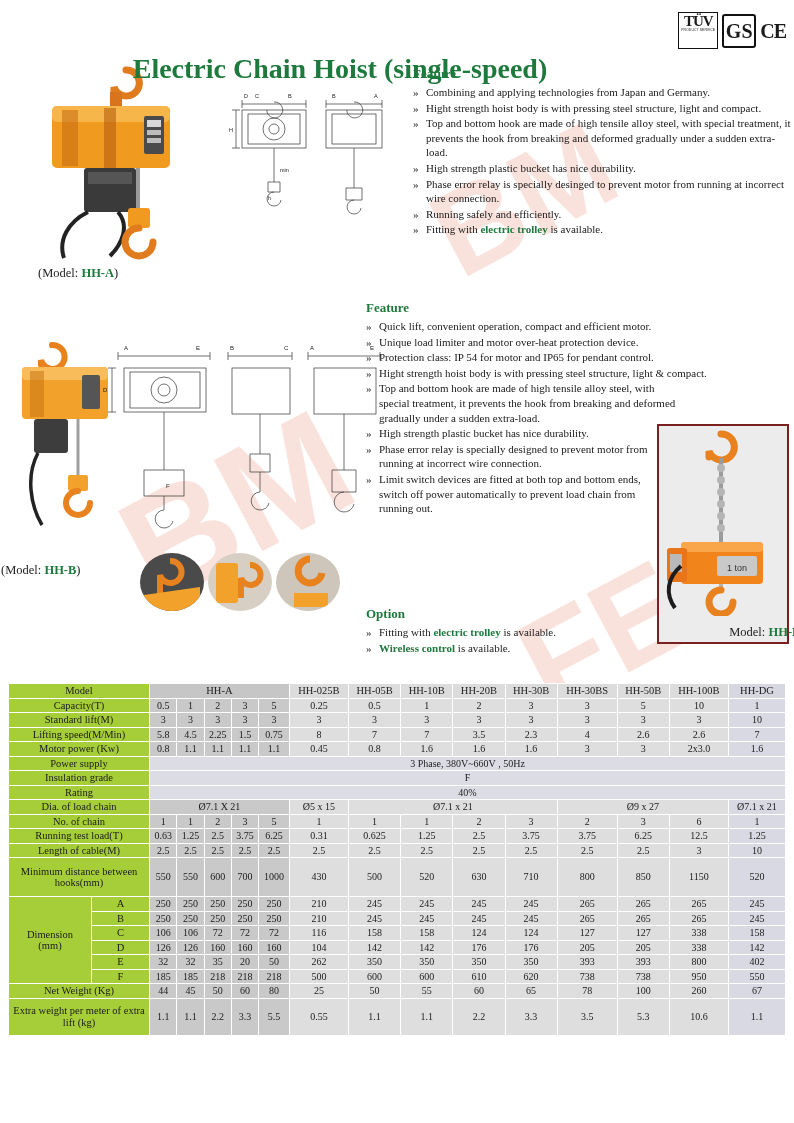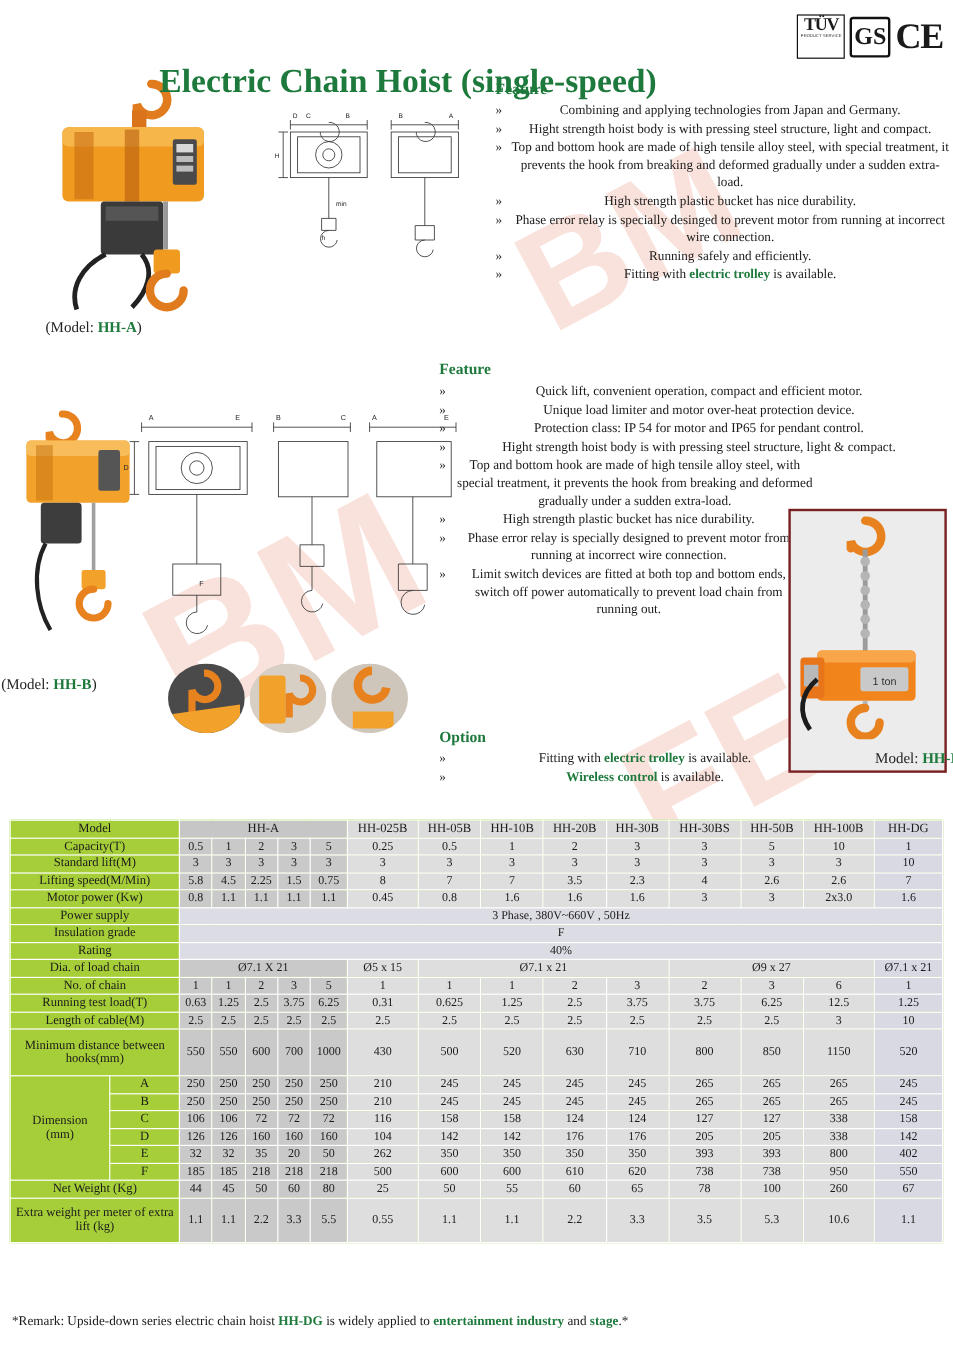--- a/index.html
+++ b/index.html
@@ -25,25 +25,25 @@
     font-size:28px;font-weight:bold;color:#1e7a3c;
     font-family:"Liberation Serif", serif;letter-spacing:0px;z-index:3;margin-top:41px;
   }
   .certs{position:absolute;right:8px;top:12px;display:flex;align-items:center;gap:4px;z-index:3;}
   .tuv{border:1.6px solid #111;padding:1px 2px 16px 2px;background:#fff;line-height:1;text-align:center;}
   .tuv .t1{font-family:"Liberation Serif",serif;font-weight:bold;font-size:15px;letter-spacing:-1px;}
   .tuv .t2{font-size:3.4px;letter-spacing:.1px;font-family:"Liberation Sans",sans-serif;}
   .gs{width:30px;height:30px;border:2px solid #111;border-radius:3px;background:#fff;
       display:flex;align-items:center;justify-content:center;position:relative;}
   .gs .g{font-family:"Liberation Serif",serif;font-weight:bold;font-size:20px;line-height:1;}
-  .ce{font-family:"Liberation Serif",serif;font-weight:bold;font-size:30px;letter-spacing:-1px;line-height:1;}
+  .ce{font-family:"Liberation Serif",serif;font-weight:bold;font-size:20px;letter-spacing:-1px;line-height:1;}
 
   
   .sec-h{font-family:"Liberation Serif",serif;font-weight:bold;font-size:13px;color:#1e7a3c;}
-  ul.feat{list-style:none;margin:3px 0 0 0;padding:0;text-align:center;}
+  ul.feat{list-style:none;margin:3px 0 0 0;padding:0;}
   ul.feat li{position:relative;padding-left:13px;font-size:11px;line-height:14.6px;margin-bottom:1px;}
   ul.feat li:before{content:"\00BB";position:absolute;left:0;top:0;color:#2b2b2b;font-size:11px;}
   .hl{color:#1e7a3c;font-weight:bold;}
 
   #feature1{position:absolute;left:413px;top:66px;width:378px;z-index:3;}
   #feature2{position:absolute;left:366px;top:300px;width:420px;z-index:3;}
   #option{position:absolute;left:366px;top:606px;width:330px;z-index:3;}
 
   
   .photo{position:absolute;z-index:2;}
@@ -629,17 +629,14 @@
         <td class="vb">2.2</td>
         <td class="vb">3.3</td>
         <td class="vb">3.5</td>
         <td class="vb">5.3</td>
         <td class="vb">10.6</td>
         <td class="vdg">1.1</td>
       </tr>
     </tbody>
   </table>
 
-  <div class="remark">
-    <span>*Remark: Upside-down series electric chain hoist </span><b>HH-DG</b><span> is widely applied to </span><b>entertainment industry</b><span> and </span><b>stage</b><span>.*</span>
-  </div>
 
 </div>
 
 </body></html>

